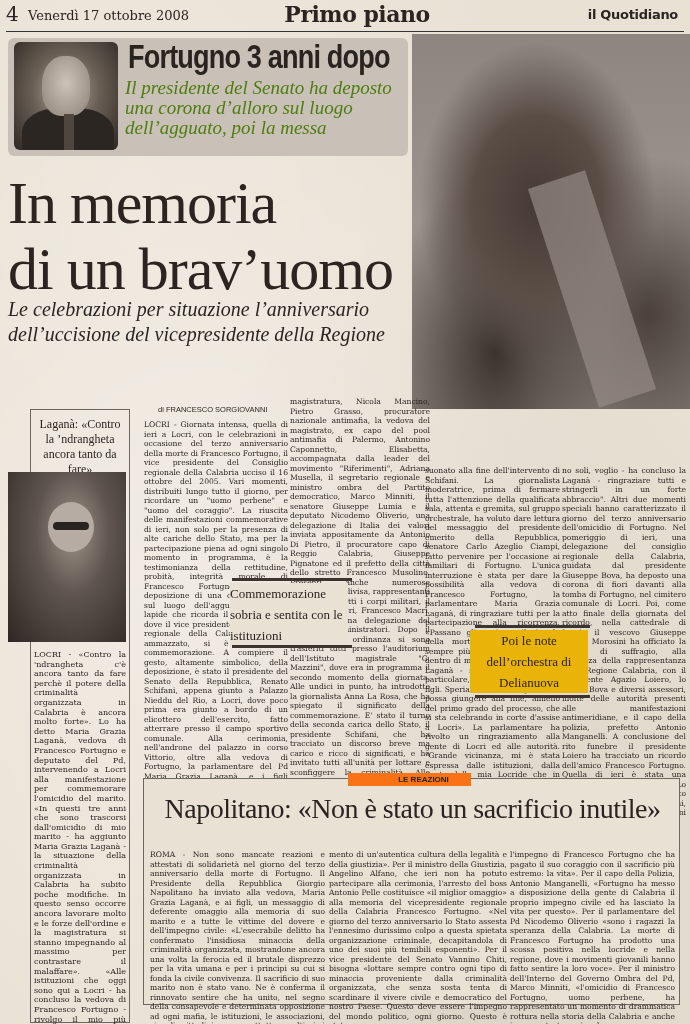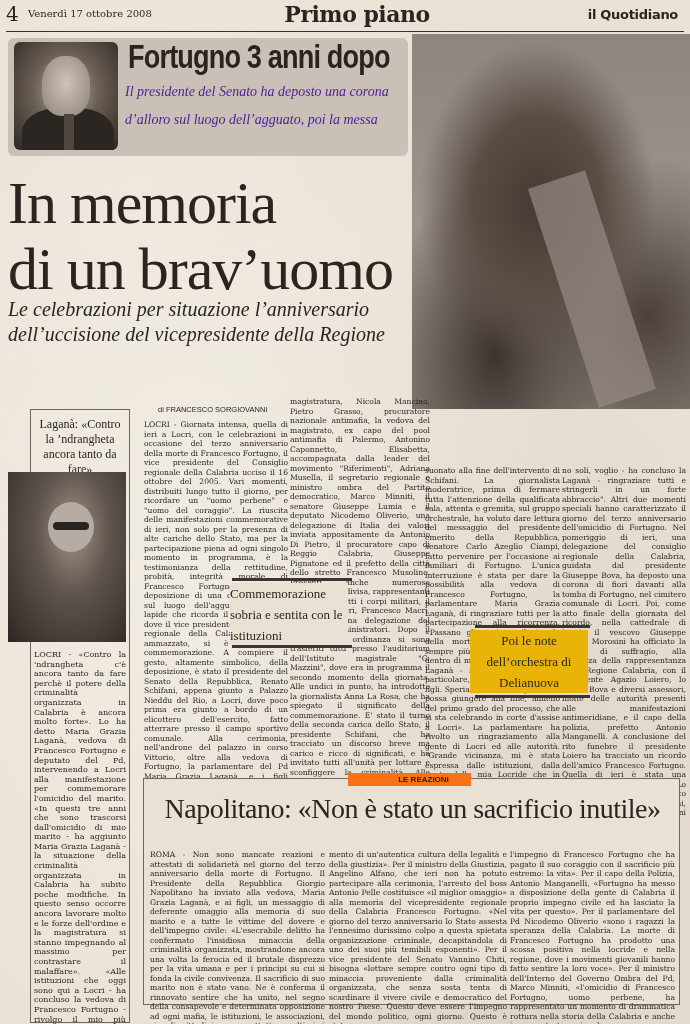--- a/index.html
+++ b/index.html
@@ -7,37 +7,37 @@
     background:#e9e1d4;font-family:"DejaVu Serif",serif;color:#2a2522;}
   .abs{position:absolute;}
   .paper-tex{position:absolute;inset:0;
     background:
       radial-gradient(ellipse at 30% 60%, rgba(255,255,255,0.35), transparent 60%),
       radial-gradient(ellipse at 70% 90%, rgba(180,170,155,0.25), transparent 55%),
       radial-gradient(ellipse at 20% 20%, rgba(255,255,255,0.2), transparent 50%);
     pointer-events:none;}
   
   .pagenum{left:6px;top:2px;font-size:20px;font-family:"DejaVu Serif",serif;}
-  .date{left:28px;top:8px;font-size:10px;}
+  .date{left:28px;top:8px;font-size:13px;}
   .section{left:12px;width:690px;top:1px;text-align:center;font-size:22px;font-weight:bold;
     font-family:"DejaVu Serif",serif;letter-spacing:-0.5px;}
   .brand{right:12px;top:7px;font-size:13px;font-weight:bold;font-family:"DejaVu Sans",sans-serif;letter-spacing:-0.3px;}
   .rule{left:6px;right:6px;top:31px;height:1px;background:#333;}
   
   .kicker{left:8px;top:38px;width:400px;height:118px;background:#c9c1b7;border-radius:6px;}
   .portrait{left:14px;top:42px;width:104px;height:108px;border-radius:6px;
     background:radial-gradient(ellipse at 50% 45%,#b7aca0 0%,#6a5f55 45%,#2e2824 100%);overflow:hidden;}
   .portrait .face{position:absolute;left:28px;top:14px;width:48px;height:60px;border-radius:45% 45% 40% 40%;
     background:radial-gradient(ellipse at 50% 45%,#cdc3b8,#8d8277);}
   .portrait .suit{position:absolute;left:8px;top:66px;width:92px;height:60px;border-radius:40% 40% 0 0;background:#2c2622;}
   .portrait .tie{position:absolute;left:50px;top:72px;width:10px;height:40px;background:#504640;}
   .kicker-title{left:128px;top:38px;font-size:33px;font-weight:bold;font-family:"Liberation Sans",sans-serif;
     color:#2a2420;letter-spacing:-1px;transform:scaleX(0.82);transform-origin:left top;white-space:nowrap;}
-  .kicker-sub{left:125px;top:78px;width:290px;font-size:14px;font-style:italic;line-height:28px;
-    font-family:"Liberation Serif",serif;color:#4c1d95;}
+  .kicker-sub{left:125px;top:78px;width:290px;font-size:19px;font-style:italic;line-height:20px;
+    font-family:"Liberation Serif",serif;color:#4d7c0f;}
   
   .headline{left:8px;top:170px;width:400px;font-size:60px;line-height:66px;font-family:"Liberation Serif",serif;
     font-weight:normal;color:#2b2420;letter-spacing:-1px;}
   .deck{left:8px;top:297px;width:410px;font-size:20px;line-height:25px;font-style:italic;font-family:"Liberation Serif",serif;}
   
   .wreath-photo{left:412px;top:34px;width:278px;height:375px;
     background:
       radial-gradient(ellipse at 45% 45%, #463a34 0%, #5a4d46 30%, transparent 55%),
       radial-gradient(ellipse at 30% 85%, #3d332e 0%, transparent 40%),
       radial-gradient(ellipse at 85% 75%, #4b403a 0%, transparent 40%),

